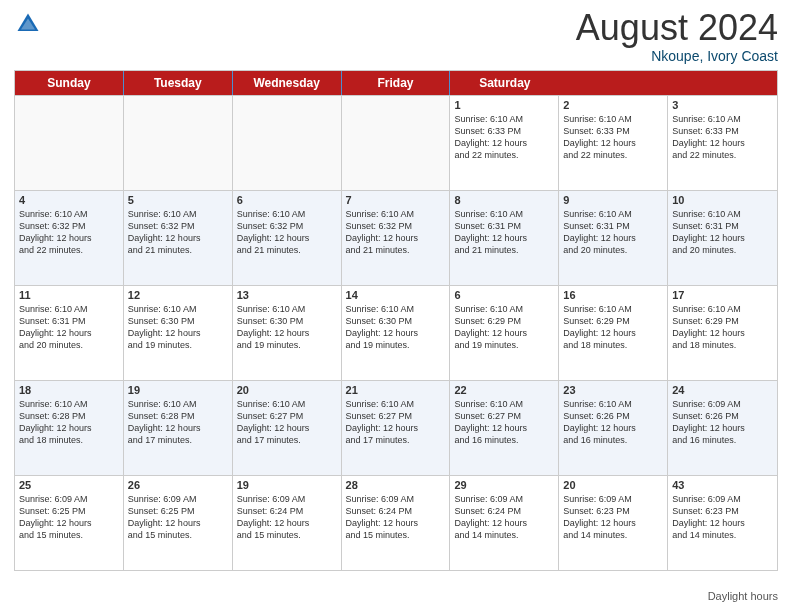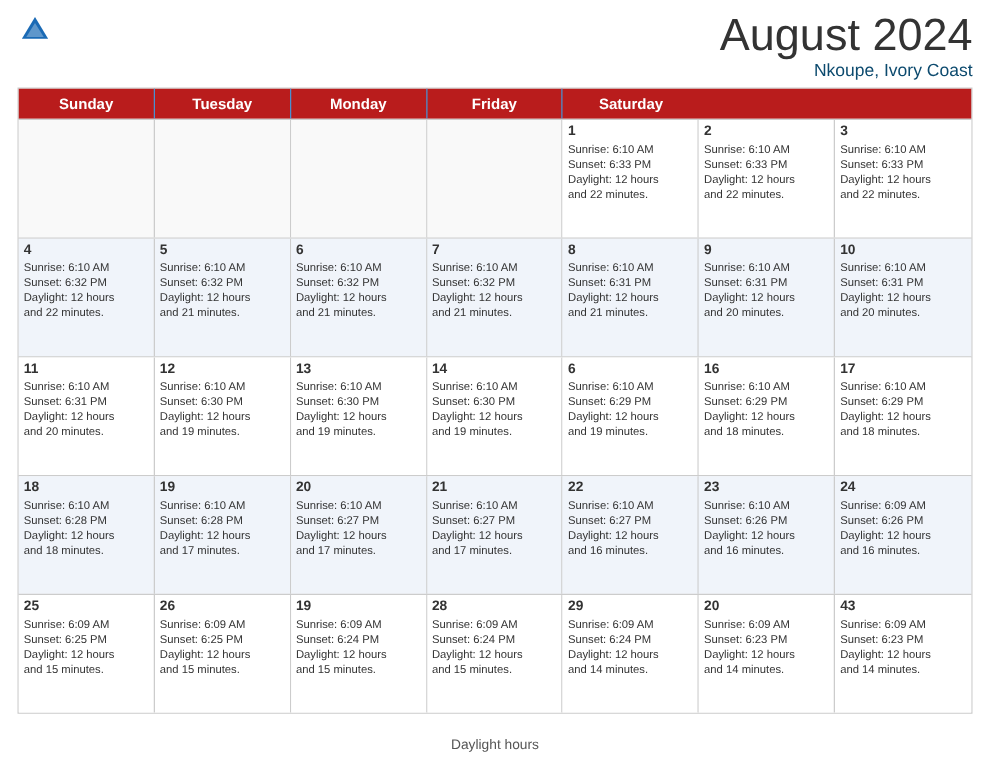--- a/index.html
+++ b/index.html
@@ -111,21 +111,21 @@
     }
     .day-info {
       font-size: 9px;
       line-height: 1.35;
       color: #333;
     }
     .footer {
       margin-top: 19px;
       font-size: 11px;
       color: #555;
-      text-align: center;
+      text-align: right;
     }
   </style>
 </head>
 <body>
 
 <div class="page">
   <div class="header">
     <div class="logo">
       <svg class="logo-icon" viewBox="0 0 40 40">
         <polygon points="20,5 35,30 5,30" fill="#1a6ab5"></polygon>
@@ -135,21 +135,21 @@
     <div class="header-right">
       <div class="month-title">August 2024</div>
       <div class="location">Nkoupe, Ivory Coast</div>
     </div>
   </div>
 
   <div class="calendar">
     <div class="cal-header-row">
     <div class="cal-header-cell">Sunday</div>
         <div class="cal-header-cell">Tuesday</div>
-        <div class="cal-header-cell">Monday</div>
+        <div class="cal-header-cell">Wednesday</div>
         <div class="cal-header-cell">Friday</div>
         <div class="cal-header-cell">Saturday</div>
       </div>
     <div class="cal-body">
     <div class="cal-row">
           <div class="cal-cell empty"></div>
           <div class="cal-cell empty"></div>
           <div class="cal-cell empty"></div>
           <div class="cal-cell empty"></div>
           <div class="cal-cell">

